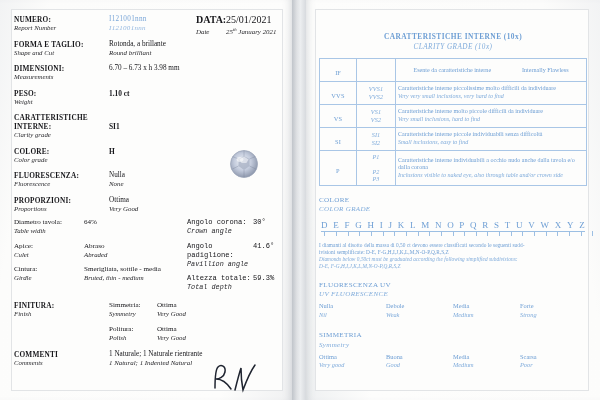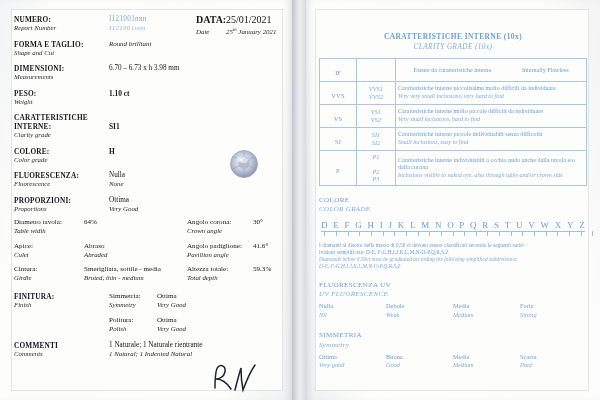--- a/index.html
+++ b/index.html
@@ -54,21 +54,21 @@
   .prop{display:flex;}
   .propL{width:173px;flex:0 0 173px;}
   .propR{flex:1;}
   .pline{display:flex;margin-bottom:6px;}
   .pl-k{width:70px;flex:0 0 70px;}
   .pl-k .it{font-size:7.1px;color:#16161a;line-height:9px;}
   .pl-k .en{font-style:italic;font-size:6.8px;color:#26262a;line-height:8.4px;}
   .pl-v{flex:1;}
   .pl-v .it{font-size:7.1px;color:#16161a;line-height:9px;}
   .pl-v .en{font-style:italic;font-size:6.8px;color:#26262a;line-height:8.4px;}
-  .rline{display:flex;margin-bottom:6px;}
+  .rline{display:flex;margin-bottom:6px;font-family:Liberation Mono, monospace;}
   .rl-k{width:66px;flex:0 0 66px;}
   .rl-k .it{font-size:7.1px;color:#16161a;line-height:9px;}
   .rl-k .en{font-style:italic;font-size:6.8px;color:#26262a;line-height:8.4px;}
   .rl-v{font-size:7.1px;color:#16161a;line-height:9px;}
 
   .subpair{display:flex;}
   .sp-k{width:48px;flex:0 0 48px;}
   .sp-k .it{font-size:7.1px;line-height:9px;color:#16161a;}
   .sp-k .en{font-style:italic;font-size:6.8px;line-height:8.4px;color:#26262a;}
   .sp-v .it{font-size:7.1px;line-height:9px;color:#16161a;}
@@ -137,20 +137,21 @@
           <div class="en">I121001nnn</div>
         </div>
       </div>
 
       <div class="row blk">
         <div class="lbl">
           <div class="it">FORMA E TAGLIO:</div>
           <div class="en">Shape and Cut</div>
         </div>
         <div class="val">
+          <div class="it">Rotonda, a brillante</div>
           <div class="en">Round brilliant</div>
         </div>
       </div>
 
       <div class="row blk">
         <div class="lbl">
           <div class="it">DIMENSIONI:</div>
           <div class="en">Measurements</div>
         </div>
         <div class="val">

